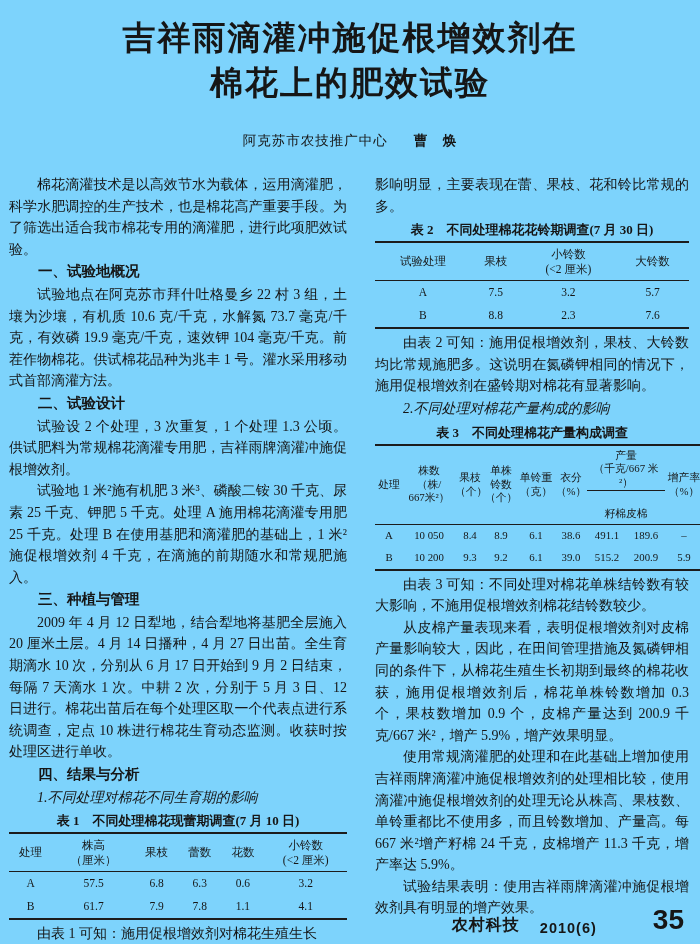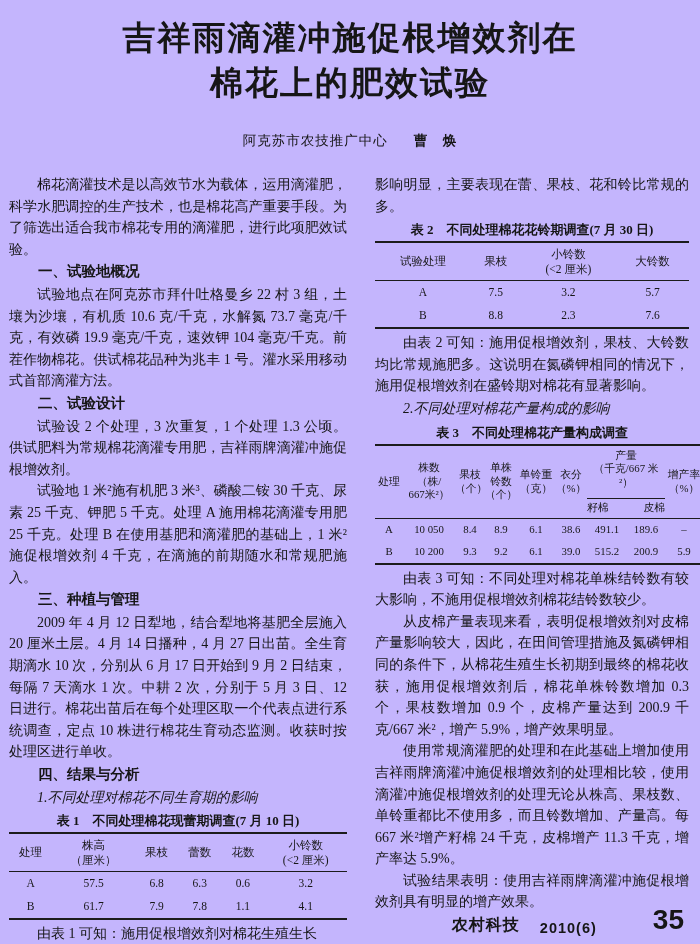--- a/index.html
+++ b/index.html
@@ -1,20 +1,20 @@
 <!DOCTYPE html>
 <html><head>
 <meta charset="utf-8">
 <style>
   html,body{margin:0;padding:0;background:#888;}
   .page{
     position:relative;
     width:700px;height:944px;
     margin:0 auto;
-    background:#c4b5fd;
+    background:#7dd3fc;
     color:#161616;
     font-family:"Liberation Serif","DejaVu Serif",serif;
     overflow:hidden;
     box-sizing:border-box;
   }
   .title{
     margin:16px 30px 0;
     text-align:center;
     font-size:33px;
     line-height:45px;
@@ -83,26 +83,26 @@
     padding:4px 1px;
     line-height:15px;
     vertical-align:middle;
   }
   table.t3{font-size:10.8px;table-layout:fixed;}
   table.t3 th{padding:3px 0;line-height:13.5px;}
   table.t3 td{padding:3.5px 0;}
   .yield-underline{
     display:inline-block;
     border-bottom:1px solid #1c1c1c;
-    padding-bottom:9px;
+    padding-bottom:1px;
   }
   .yield-sub{
     display:flex;
-    justify-content:space-between;
-    margin-top:2px;
+    justify-content:center;
+    margin-top:16px;
   }
   .footer{
     position:absolute;
     right:16px;
     bottom:8px;
     display:flex;
     align-items:flex-end;
     gap:20px;
     font-family:"Liberation Sans","DejaVu Sans",sans-serif;
   }

